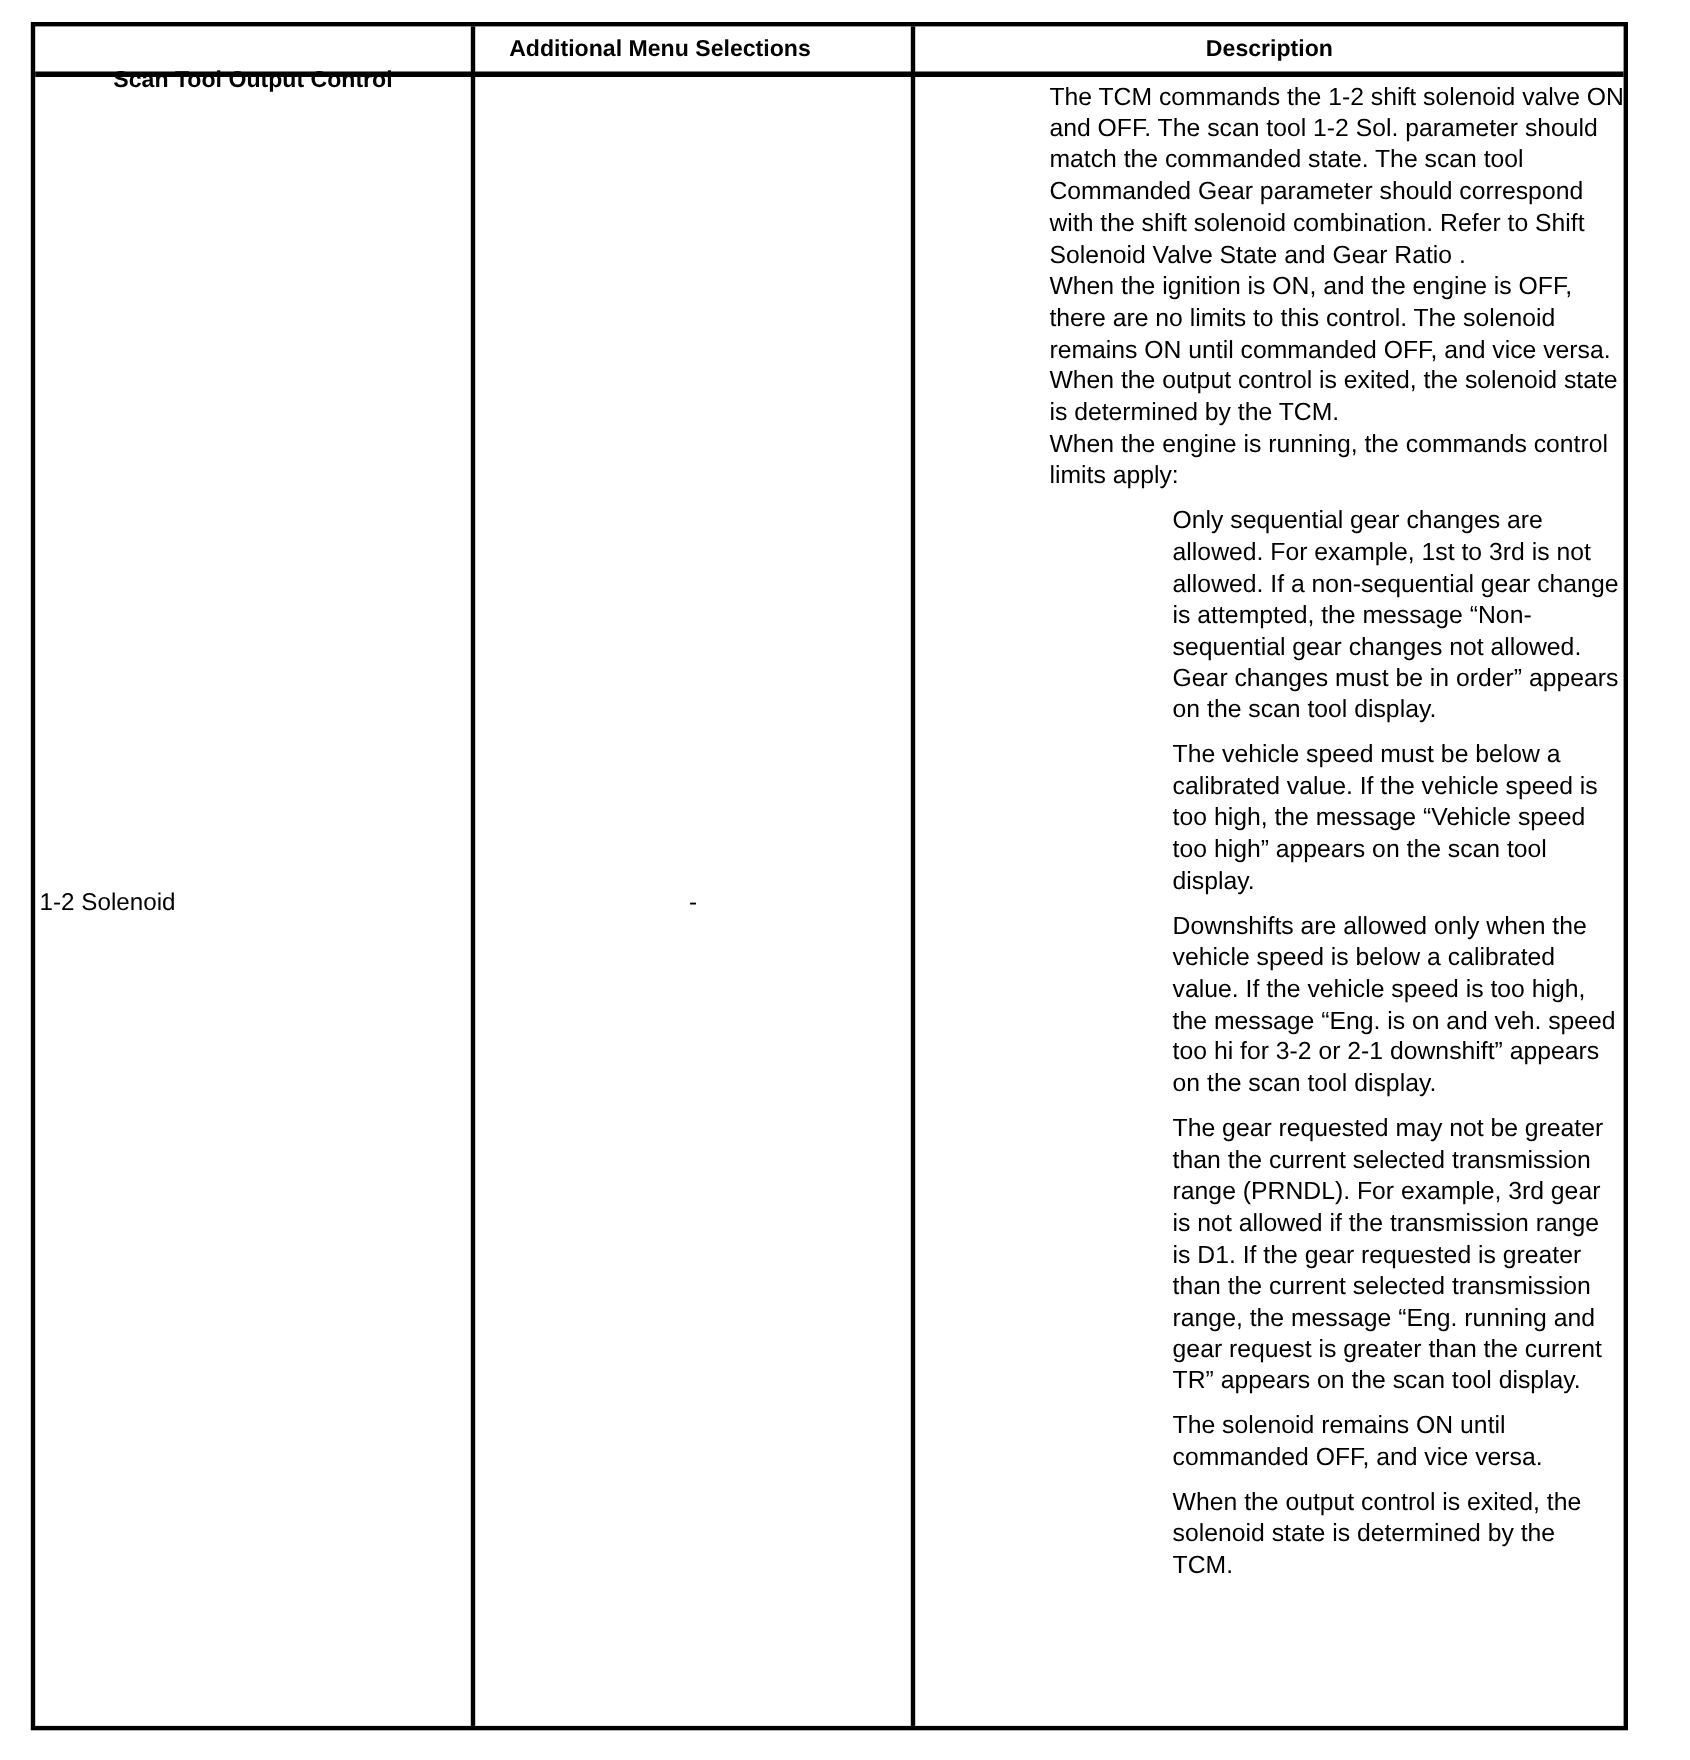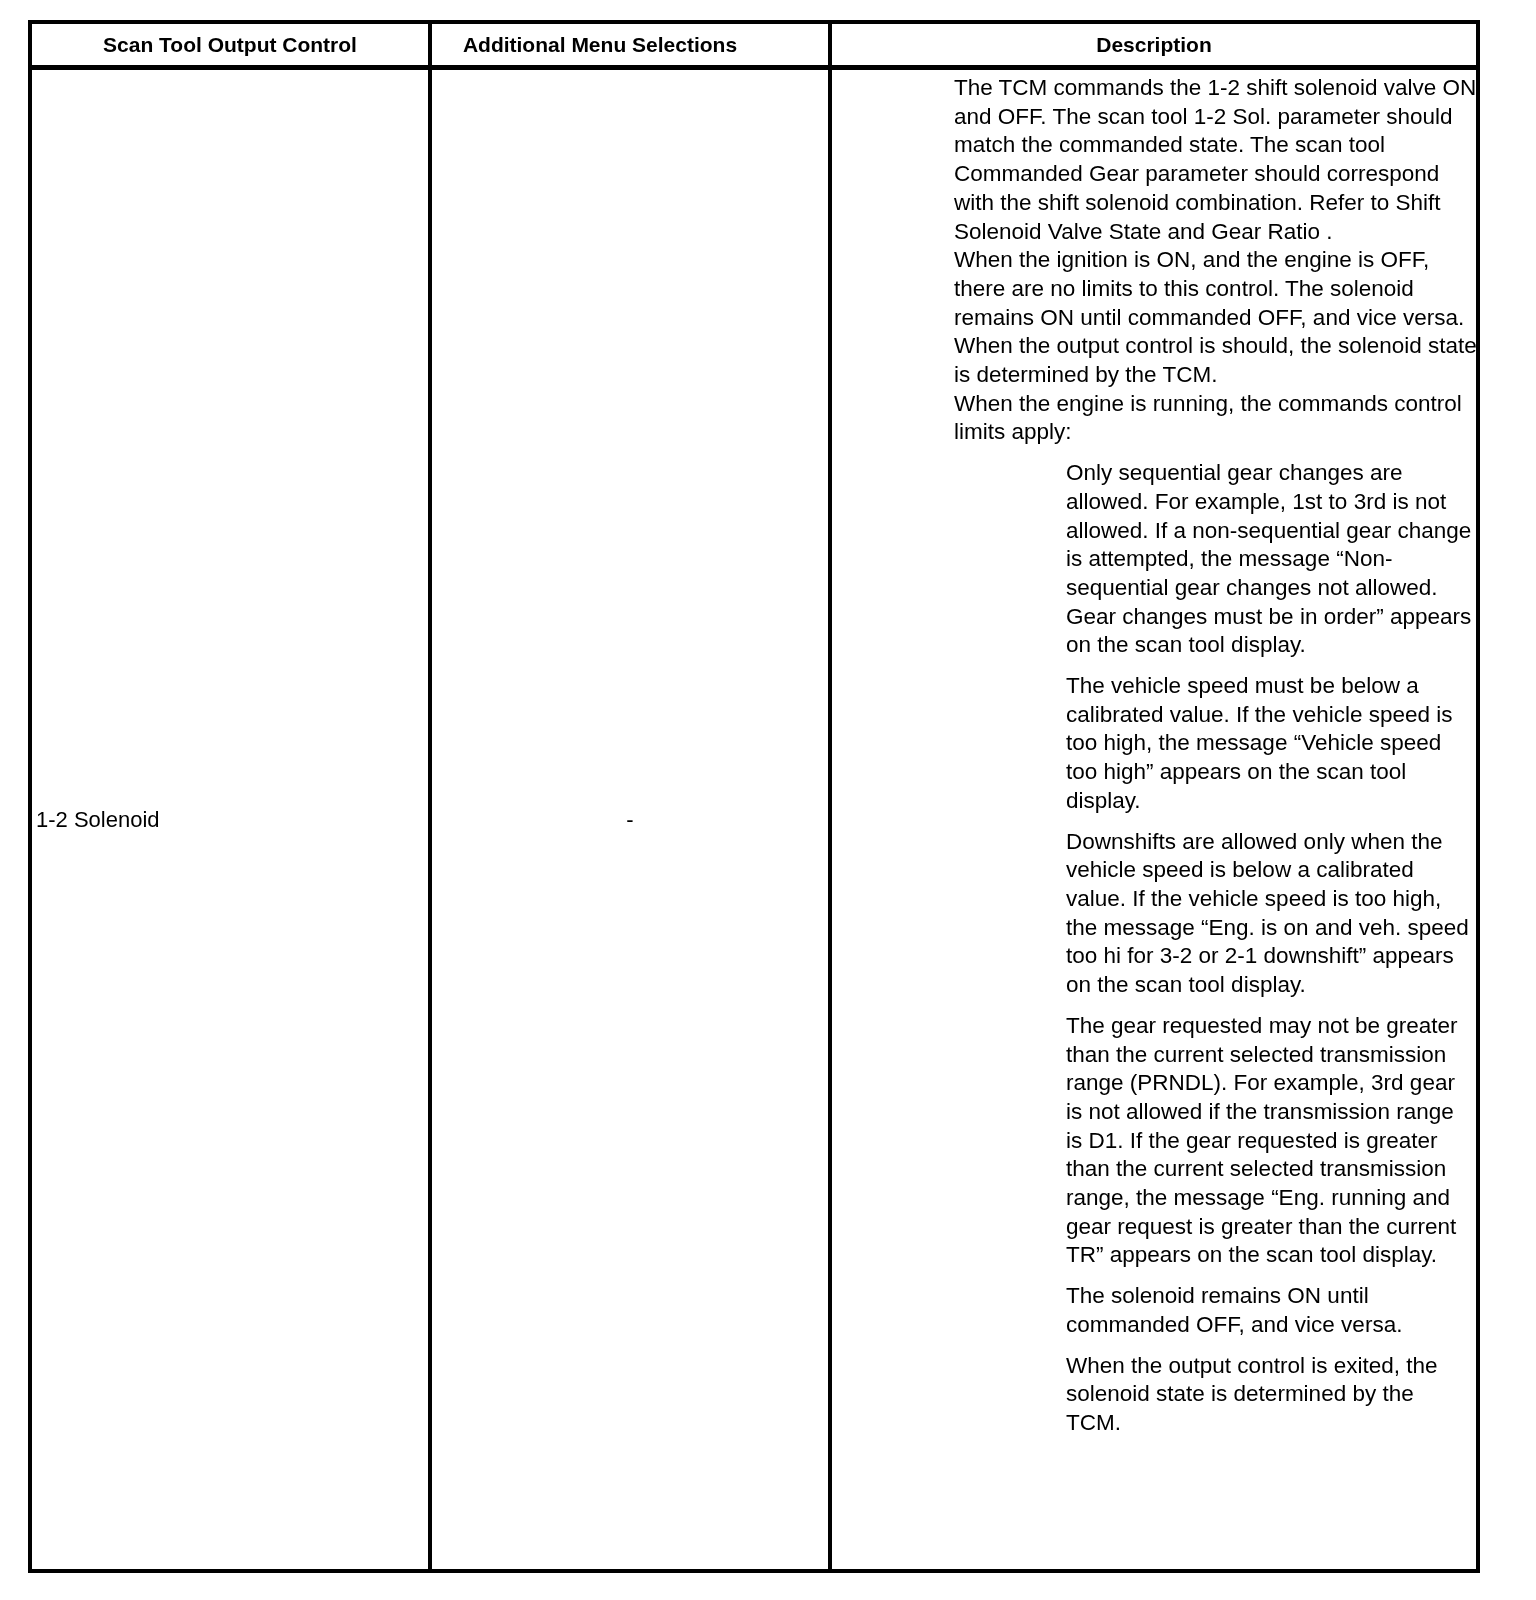--- a/index.html
+++ b/index.html
@@ -102,39 +102,39 @@
   }
   .desc-list li {
     margin: 12px;
   }
 </style>
 </head>
 <body>
 
 <div class="table">
   <div class="header-row">
-    <div class="hcell" style="left:0;width:396px;">Scan Tool Output Control</div>
+    <div class="hcell" style="left:0;width:396px;margin-top:28px;">Scan Tool Output Control</div>
     <div class="hcell" style="left:400px;width:336px;">Additional Menu Selections</div>
     <div class="hcell" style="left:800px;width:644px;text-align:center;">Description</div>
   </div>
 
   <div class="vline" style="left:396px;"></div>
   <div class="vline" style="left:796px;"></div>
 
   <div class="body-row">
     <div class="cell-control">
       <span>1-2 Solenoid</span>
     </div>
     <div class="cell-menu">
       <span>-</span>
     </div>
     <div class="cell-desc">
       <div class="desc-main">
         <p class="desc-para">The TCM commands the 1-2 shift solenoid valve ON and OFF. The scan tool 1-2 Sol. parameter should match the commanded state. The scan tool Commanded Gear parameter should correspond with the shift solenoid combination. Refer to Shift Solenoid Valve State and Gear Ratio .</p>
-        <p class="desc-para">When the ignition is ON, and the engine is OFF, there are no limits to this control. The solenoid remains ON until commanded OFF, and vice versa. When the output control is should, the solenoid state is determined by the TCM.</p>
+        <p class="desc-para">When the ignition is ON, and the engine is OFF, there are no limits to this control. The solenoid remains ON until commanded OFF, and vice versa. When the output control is exited, the solenoid state is determined by the TCM.</p>
         <p class="desc-para">When the engine is running, the commands control limits apply:</p>
         <ul class="desc-list">
           <li>Only sequential gear changes are allowed. For example, 1st to 3rd is not allowed. If a non-sequential gear change is attempted, the message “Non-sequential gear changes not allowed. Gear changes must be in order” appears on the scan tool display.</li>
           <li>The vehicle speed must be below a calibrated value. If the vehicle speed is too high, the message “Vehicle speed too high” appears on the scan tool display.</li>
           <li>Downshifts are allowed only when the vehicle speed is below a calibrated value. If the vehicle speed is too high, the message “Eng. is on and veh. speed too hi for 3-2 or 2-1 downshift” appears on the scan tool display.</li>
           <li>The gear requested may not be greater than the current selected transmission range (PRNDL). For example, 3rd gear is not allowed if the transmission range is D1. If the gear requested is greater than the current selected transmission range, the message “Eng. running and gear request is greater than the current TR” appears on the scan tool display.</li>
           <li>The solenoid remains ON until commanded OFF, and vice versa.</li>
           <li>When the output control is exited, the solenoid state is determined by the TCM.</li>
         </ul>
       </div>

